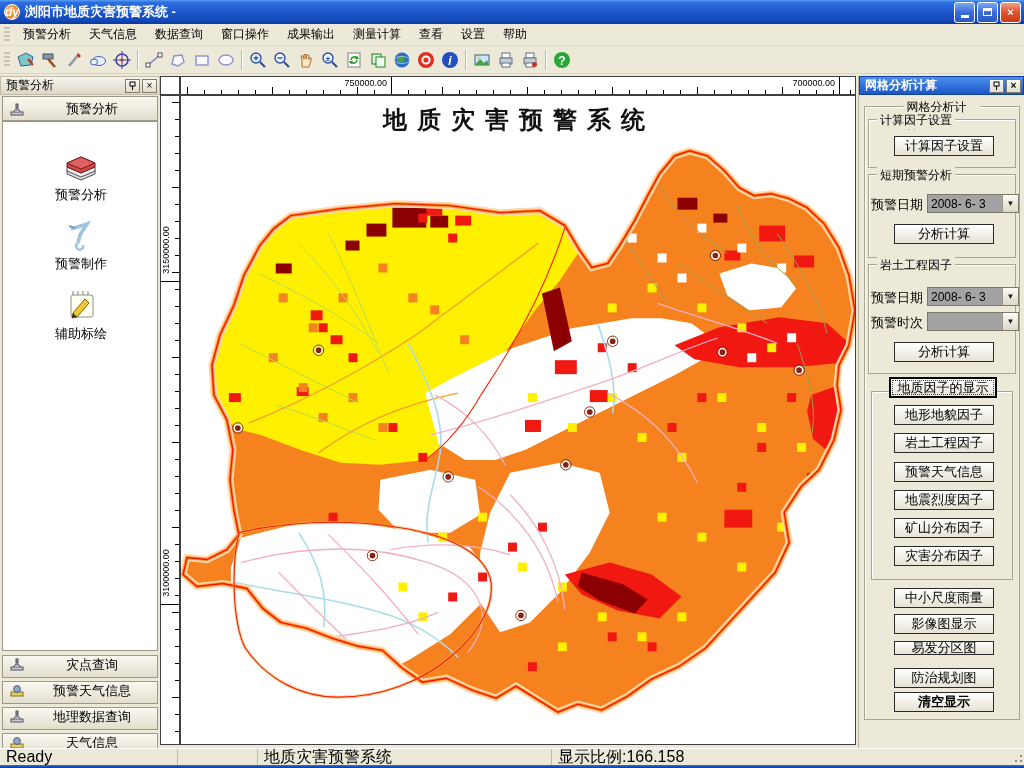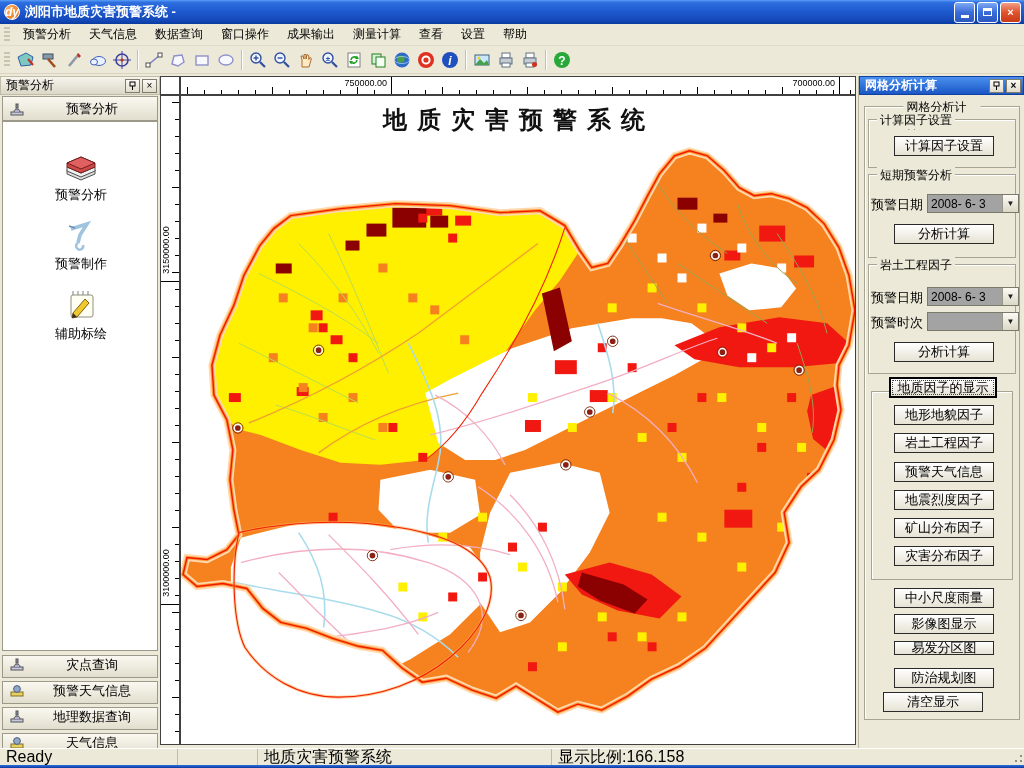--- a/index.html
+++ b/index.html
@@ -721,21 +721,21 @@
   <div class="xp-btn" style="left:35px; top:357px; width:100px; height:20px;">岩土工程因子</div>
   <div class="xp-btn" style="left:35px; top:386px; width:100px; height:20px;">预警天气信息</div>
   <div class="xp-btn" style="left:35px; top:414px; width:100px; height:20px;">地震烈度因子</div>
   <div class="xp-btn" style="left:35px; top:442px; width:100px; height:20px;">矿山分布因子</div>
   <div class="xp-btn" style="left:35px; top:470px; width:100px; height:20px;">灾害分布因子</div>
 
   <div class="xp-btn" style="left:35px; top:512px; width:100px; height:20px;">中小尺度雨量</div>
   <div class="xp-btn" style="left:35px; top:538px; width:100px; height:20px;">影像图显示</div>
   <div class="xp-btn" style="left:35px; top:565px; width:100px; height:14px;">易发分区图</div>
   <div class="xp-btn" style="left:35px; top:592px; width:100px; height:20px;">防治规划图</div>
-  <div class="xp-btn" style="left:24px; top:616px; width:100px; height:20px;">清空显示</div>
+  <div class="xp-btn" style="left:35px; top:616px; width:100px; height:20px;font-weight:bold;">清空显示</div>
 </div>
 
 <div class="statusbar">
   <div class="sb-cell" style="width:178px;">Ready</div>
   <div class="sb-cell" style="width:80px;"></div>
   <div class="sb-cell" style="width:294px;">地质灾害预警系统</div>
   <div class="sb-cell" style="width:180px; border-right:none;">显示比例:166.158</div>
   <div class="sb-grip"></div>
 </div>
 <div class="bottom-edge"></div>

